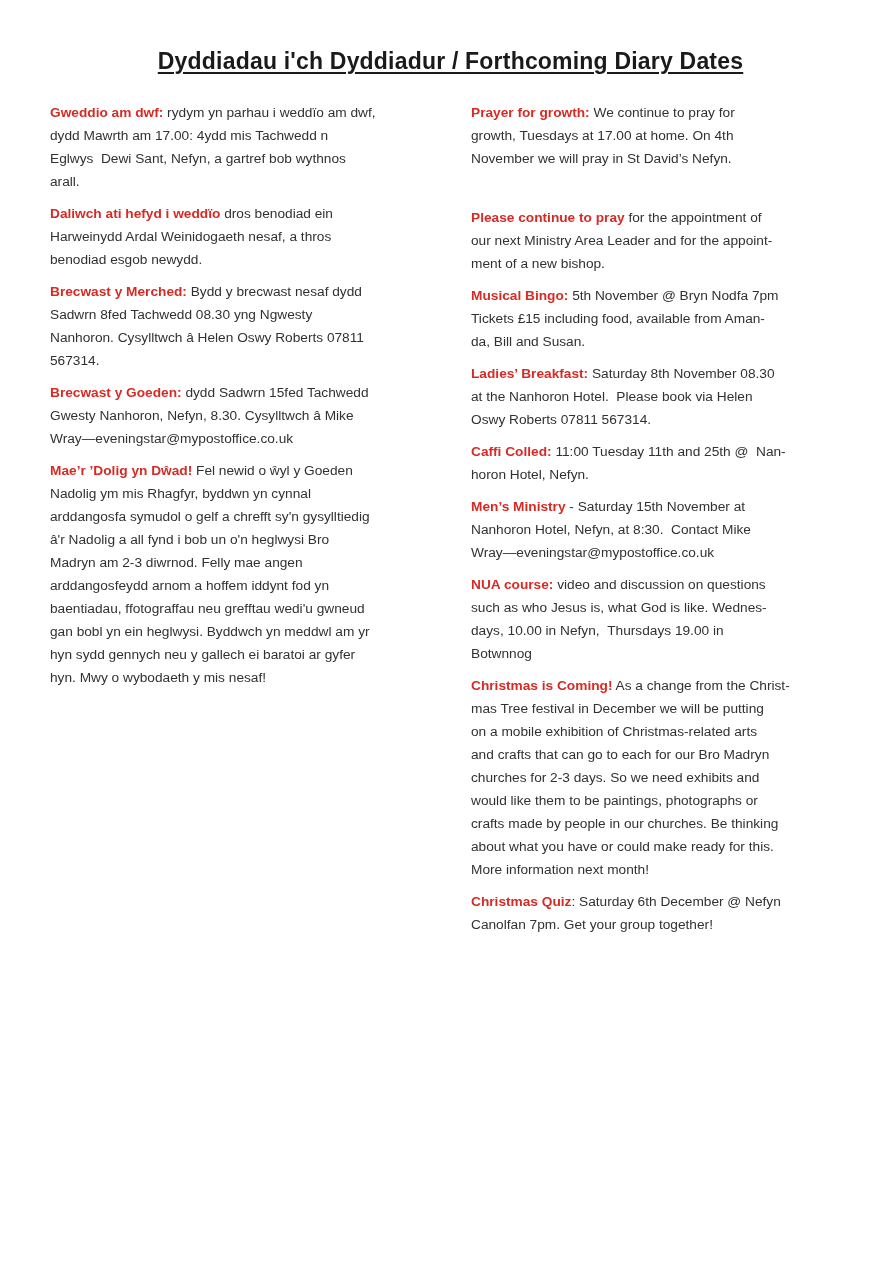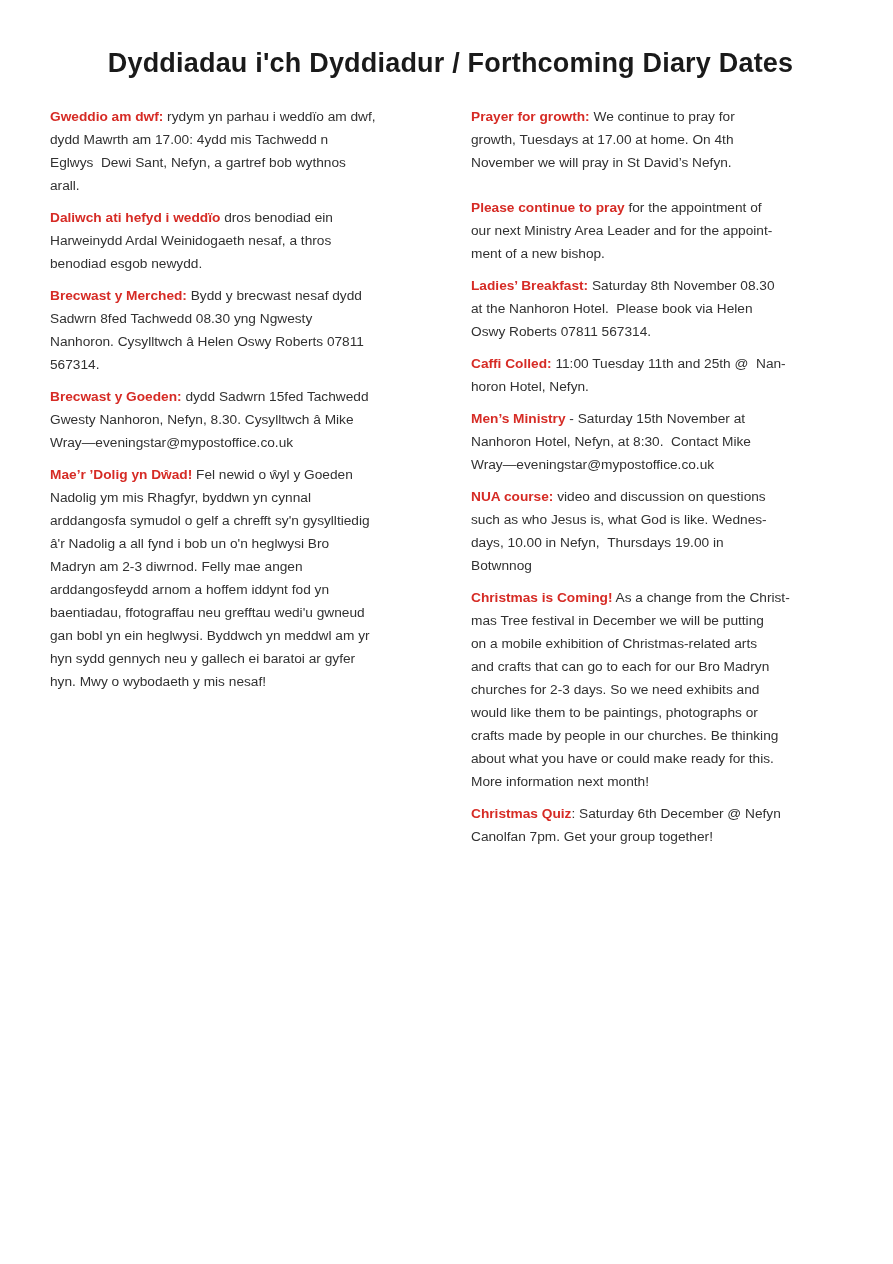--- a/index.html
+++ b/index.html
@@ -16,23 +16,24 @@
     color: var(--body-text, #313131);
     box-sizing: border-box;
     padding: 44px 42px 0 50px;
     overflow: hidden;
   }
   .title {
     text-align: center;
     margin: 4px 0 26px 0;
   }
   .title-text {
-    font-size: 27px;
+    font-size: 23px;
     font-weight: bold;
     color: var(--title-text, #1a1a1a);
+    text-decoration: underline;
     text-decoration-thickness: 2px;
     text-underline-offset: 3px;
     letter-spacing: 0.2px;
   }
   .columns {
     display: flex;
     gap: 21px;
     align-items: flex-start;
   }
   .col {
@@ -45,21 +46,21 @@
     line-height: 23px;
     white-space: pre-line;
     color: var(--body-text, #313131);
   }
   .lead {
     color: var(--heading-red, #d62b25);
     font-weight: bold;
   }
   
   #col-right .para:nth-child(2) {
-    margin-top: 22px;
+    margin-top: 36px;
   }
 </style>
 </head>
 <body>
 
 <div class="page">
   <div class="title">
     <span class="title-text">Dyddiadau i'ch Dyddiadur / Forthcoming Diary Dates</span>
   </div>
   <div class="columns">
@@ -89,20 +90,23 @@
 hyn sydd gennych neu y gallech ei baratoi ar gyfer
 hyn. Mwy o wybodaeth y mis nesaf!</span></p>
       </div>
     <div class="col" id="col-right">
         <p class="para"><span class="lead">Prayer for growth:</span><span class="rest"> We continue to pray for
 growth, Tuesdays at 17.00 at home. On 4th
 November we will pray in St David’s Nefyn.</span></p>
         <p class="para"><span class="lead">Please continue to pray</span><span class="rest"> for the appointment of
 our next Ministry Area Leader and for the appoint-
 ment of a new bishop.</span></p>
+        <p class="para"><span class="lead">Musical Bingo:</span><span class="rest"> 5th November @ Bryn Nodfa 7pm
+Tickets £15 including food, available from Aman-
+da, Bill and Susan.</span></p>
         <p class="para"><span class="lead">Ladies’ Breakfast:</span><span class="rest"> Saturday 8th November 08.30
 at the Nanhoron Hotel. &nbsp;Please book via Helen
 Oswy Roberts 07811 567314.</span></p>
         <p class="para"><span class="lead">Caffi Colled:</span><span class="rest"> 11:00 Tuesday 11th and 25th @ &nbsp;Nan-
 horon Hotel, Nefyn.</span></p>
         <p class="para"><span class="lead">Men’s Ministry</span><span class="rest"> - Saturday 15th November at
 Nanhoron Hotel, Nefyn, at 8:30. &nbsp;Contact Mike
 Wray—eveningstar@mypostoffice.co.uk</span></p>
         <p class="para"><span class="lead">NUA course:</span><span class="rest"> video and discussion on questions
 such as who Jesus is, what God is like. Wednes-

